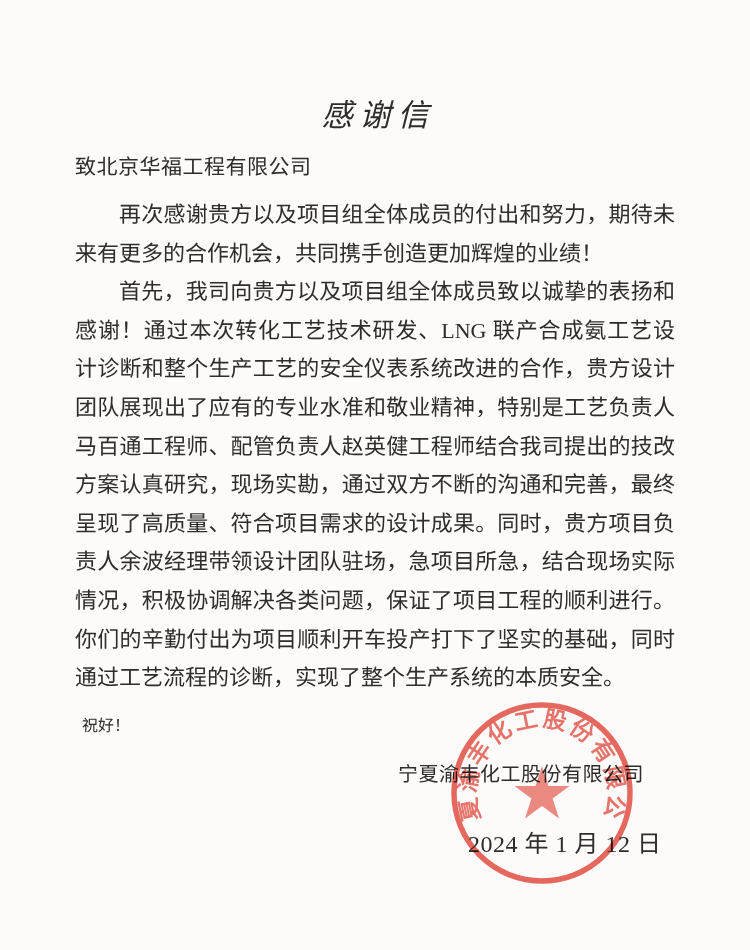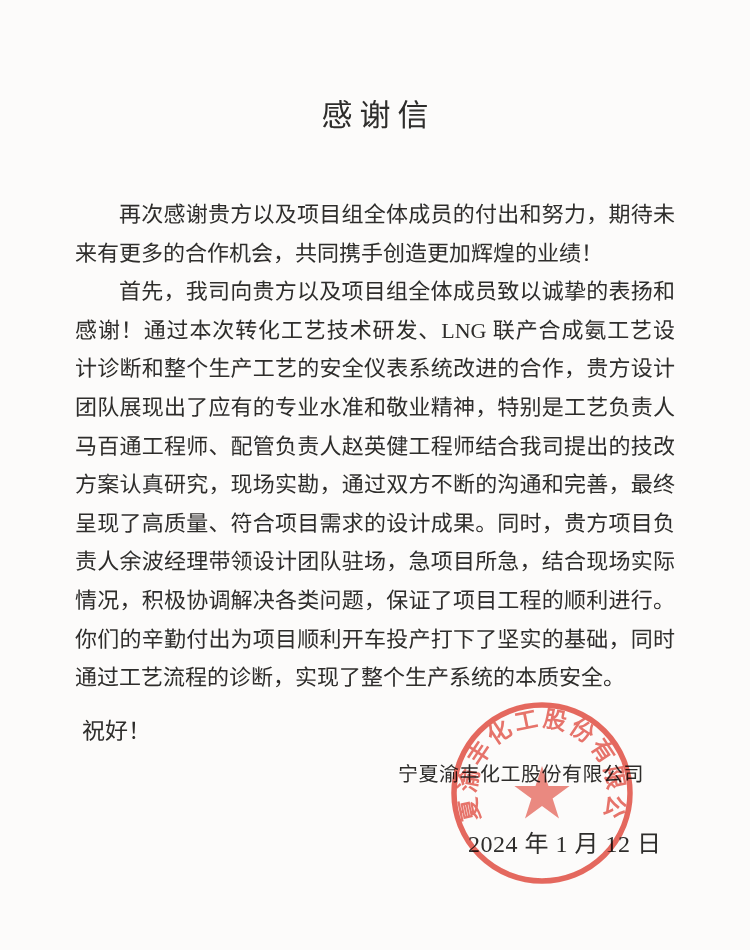--- a/index.html
+++ b/index.html
@@ -20,20 +20,21 @@
     position: absolute;
     top: 90px;
     left: 0;
     width: 100%;
     margin: 0;
     text-align: center;
     font-size: 31px;
     font-weight: 500;
     letter-spacing: 7px;
     text-indent: 7px; 
+    font-style: italic;
   }
   .salutation {
     position: absolute;
     top: 150px;
     left: 75px;
     font-size: 21px;
     letter-spacing: 0.5px;
   }
   .body-block {
     position: absolute;
@@ -45,21 +46,21 @@
     text-align: justify;
   }
   .body-block p {
     margin: 0;
     text-indent: 2em;
   }
   .regards {
     position: absolute;
     top: 712px;
     left: 82px;
-    font-size: 23px;
+    font-size: 16px;
   }
   .signature {
     position: absolute;
     top: 758px;
     left: 398px;
     font-size: 20px;
     letter-spacing: 0.5px;
   }
   .date {
     position: absolute;
@@ -97,20 +98,21 @@
     opacity: 0.72;
   }
 </style>
 </head>
 <body>
 
 <div class="page">
 
   <h1 class="title">感谢信</h1>
 
+  <div class="salutation">致北京华福工程有限公司</div>
 
   <div class="body-block">
     <p>再次感谢贵方以及项目组全体成员的付出和努力，期待未来有更多的合作机会，共同携手创造更加辉煌的业绩！</p>
     <p>首先，我司向贵方以及项目组全体成员致以诚挚的表扬和感谢！通过本次转化工艺技术研发、LNG 联产合成氨工艺设计诊断和整个生产工艺的安全仪表系统改进的合作，贵方设计团队展现出了应有的专业水准和敬业精神，特别是工艺负责人马百通工程师、配管负责人赵英健工程师结合我司提出的技改方案认真研究，现场实勘，通过双方不断的沟通和完善，最终呈现了高质量、符合项目需求的设计成果。同时，贵方项目负责人余波经理带领设计团队驻场，急项目所急，结合现场实际情况，积极协调解决各类问题，保证了项目工程的顺利进行。你们的辛勤付出为项目顺利开车投产打下了坚实的基础，同时通过工艺流程的诊断，实现了整个生产系统的本质安全。</p>
   </div>
 
   <div class="regards">祝好！</div>
 
   <div class="signature">宁夏渝丰化工股份有限公司</div>
 

